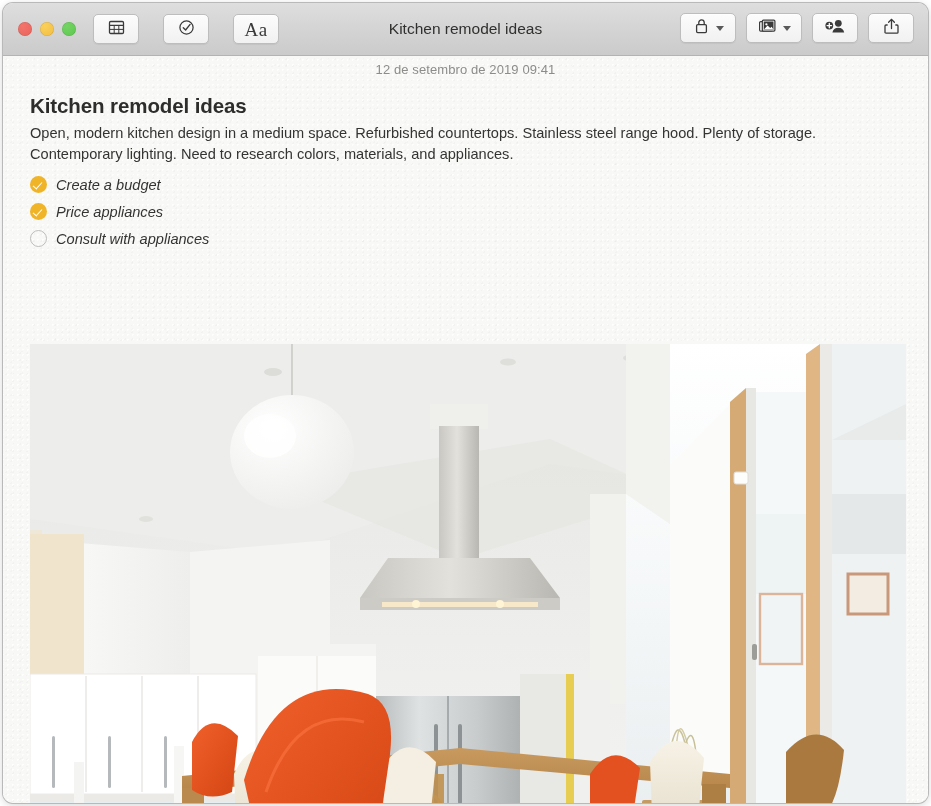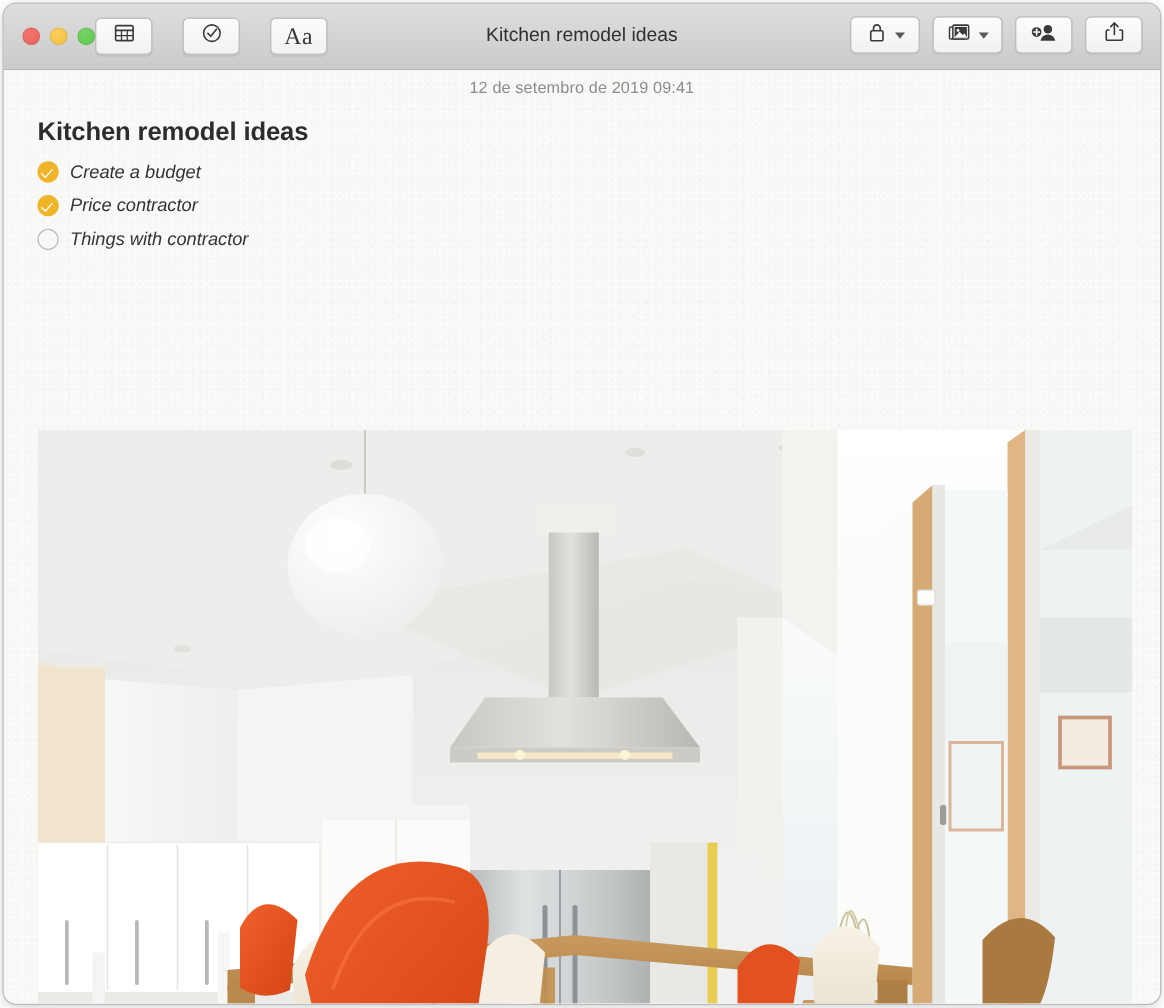--- a/index.html
+++ b/index.html
@@ -47,21 +47,21 @@
   .tl {
     width: 14px; height: 14px;
     border-radius: 50%;
     display: block;
   }
   .tl-close { background: radial-gradient(circle at 35% 30%, #f3736b, #e8635c); box-shadow: inset 0 0 0 .5px rgba(0,0,0,.12); }
   .tl-min   { background: radial-gradient(circle at 35% 30%, #f6c council, #f2bd40); background: radial-gradient(circle at 35% 30%, #fad05a, #f2bd40); box-shadow: inset 0 0 0 .5px rgba(0,0,0,.12); }
   .tl-max   { background: radial-gradient(circle at 35% 30%, #74d464, #5cc74f); box-shadow: inset 0 0 0 .5px rgba(0,0,0,.12); }
 
   .tb-group { display: flex; align-items: center; }
-  .tb-left  { gap: 24px; }
+  .tb-left  { margin-left: 17px; gap: 24px; }
   .tb-right { position: absolute; right: 14px; top: 10px; gap: 10px; display: flex; align-items: center; }
 
   .tbtn {
     background: linear-gradient(to bottom, #fcfcfc, #f1f1f1);
     border: 1px solid #bdbdbd;
     border-radius: 5px;
     height: 30px;
     min-width: 46px;
     padding: 0 9px;
     display: flex;
@@ -286,34 +286,35 @@
 
     </div>
   </div>
 
   <div class="body">
 
     <div class="note-date">12 de setembro de 2019 09:41</div>
 
     <div class="note-inner">
       <h1 class="note-title">Kitchen remodel ideas</h1>
+      <p class="note-para">Open, modern kitchen design in a medium space. Refurbished countertops. Stainless steel range hood. Plenty of storage. Contemporary lighting. Need to research colors, materials, and appliances.</p>
 
 
       <ul class="checklist">
         <li class="check-row">
           <span class="cbox done"></span>
           <span class="check-label">Create a budget</span>
         </li>
         <li class="check-row">
           <span class="cbox done"></span>
-          <span class="check-label">Price contractor</span>
+          <span class="check-label">Price appliances</span>
         </li>
         <li class="check-row">
           <span class="cbox todo"></span>
-          <span class="check-label">Things with contractor</span>
+          <span class="check-label">Consult with appliances</span>
         </li>
       </ul>
     </div>
 
     <div class="photo-wrap">
       <div class="photo">
         <svg viewBox="0 0 876 518" preserveAspectRatio="xMidYMin slice">
           <defs>
             <linearGradient id="ceil" x1="0" y1="0" x2="0" y2="1">
               <stop offset="0" stop-color="#e6e6e4"></stop>

